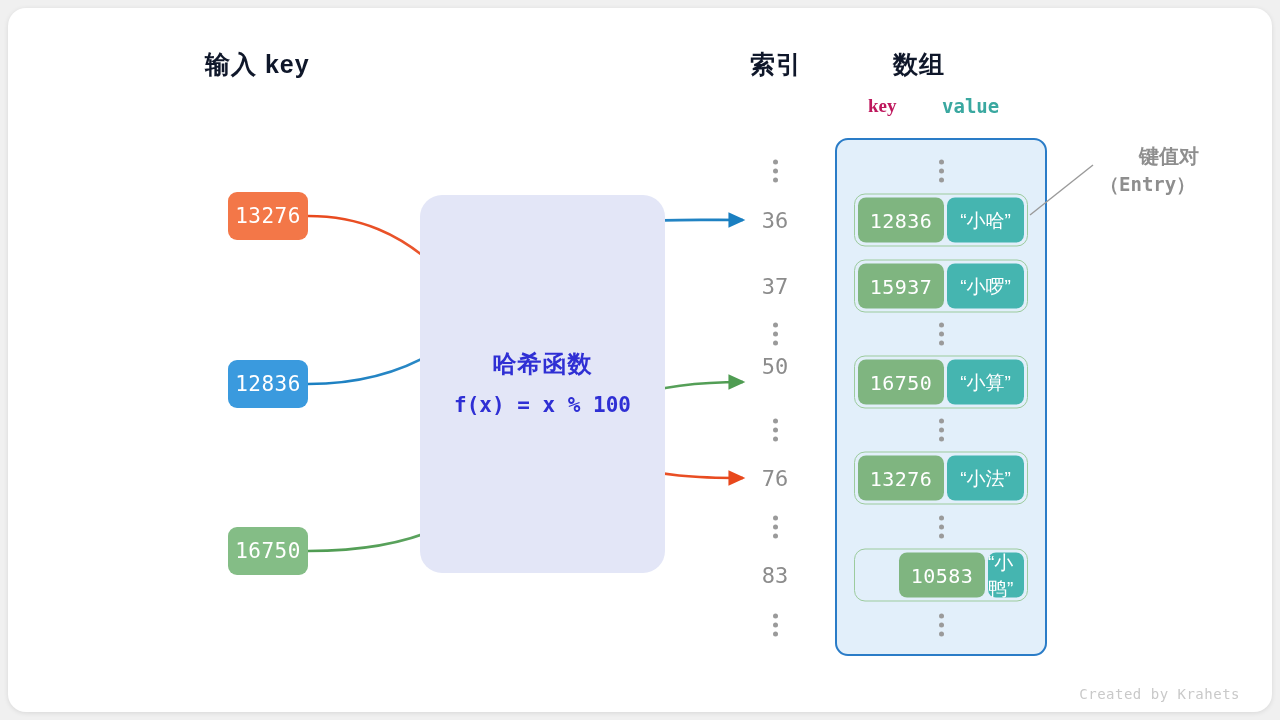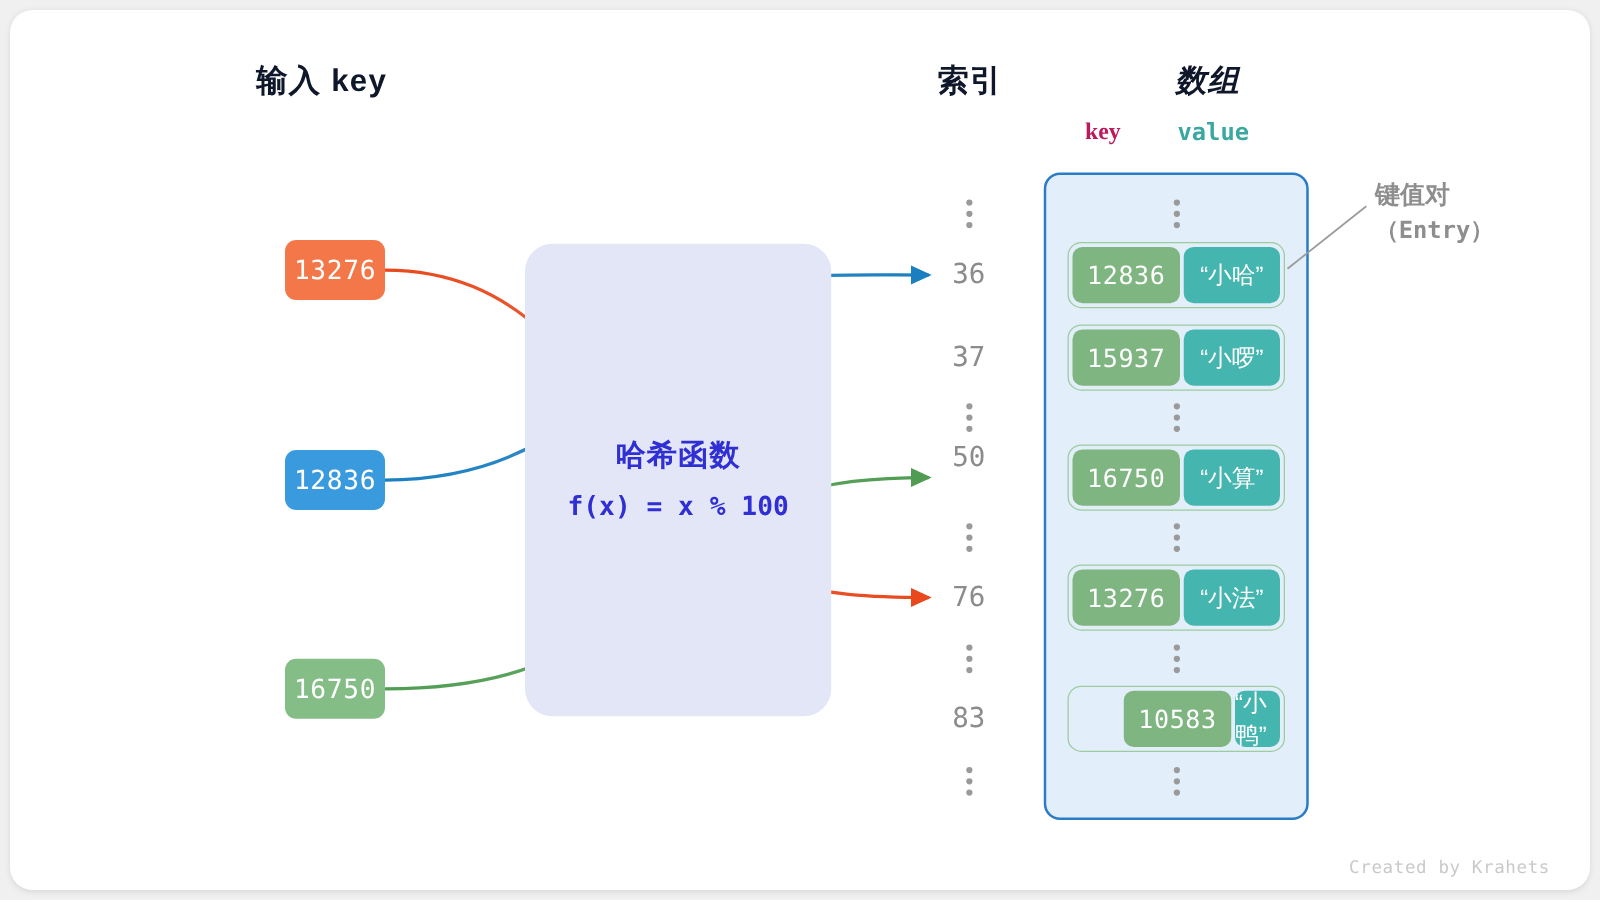--- a/index.html
+++ b/index.html
@@ -16,21 +16,21 @@
   }
   #stage{position:absolute;left:0;top:0;width:1280px;height:720px;}
 
   
   .col-head{
     position:absolute;font-weight:bold;color:#0f172a;
     font-size:25px;letter-spacing:1px;white-space:nowrap;
   }
   #head-input{left:205px;top:48px;}
   #head-index{left:750px;top:48px;}
-  #head-array{left:940px;top:48px;font-style:italic;}
+  #head-array{left:893px;top:48px;}
 
   .kv-head{
     position:absolute;top:95px;font-size:19px;font-weight:bold;
     font-family:"DejaVu Sans Mono","Liberation Mono",monospace;
     white-space:nowrap;
   }
   #head-key{left:868px;color:#be185d;font-family:Liberation Serif, serif;}
   #head-value{left:942px;color:#3aa8a0;}
 
   
@@ -106,21 +106,21 @@
     flex:1;margin-left:3px;background:#45b5b0;
     font-family:"Liberation Sans","DejaVu Sans",sans-serif;
     font-size:19px;font-weight:500;
   }
 
   
   #anno{
     position:absolute;left:1100px;top:142px;width:150px;
     color:#8e8e8e;font-weight:bold;line-height:1.45;
   }
-  #anno .l1{font-size:20px;}
+  #anno .l1{font-size:20px;margin-left:39px;}
   #anno .l2{font-size:19px;font-family:"DejaVu Sans Mono","Liberation Mono",monospace;}
 
   
   #watermark{
     position:absolute;right:40px;bottom:18px;
     color:#c9c9c9;font-size:14px;letter-spacing:0.5px;
     font-family:"DejaVu Sans Mono","Liberation Mono",monospace;
   }
   svg{position:absolute;left:0;top:0;overflow:visible;}
 </style>

